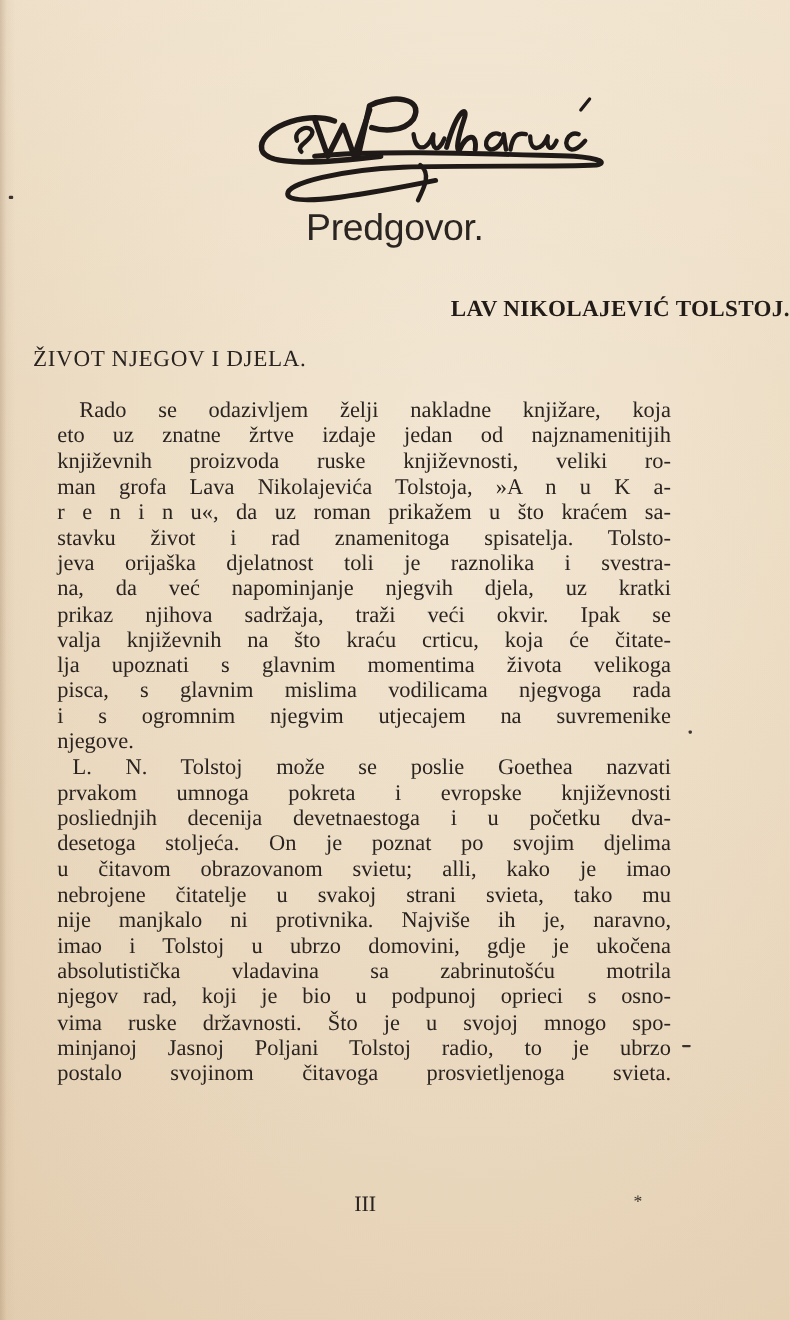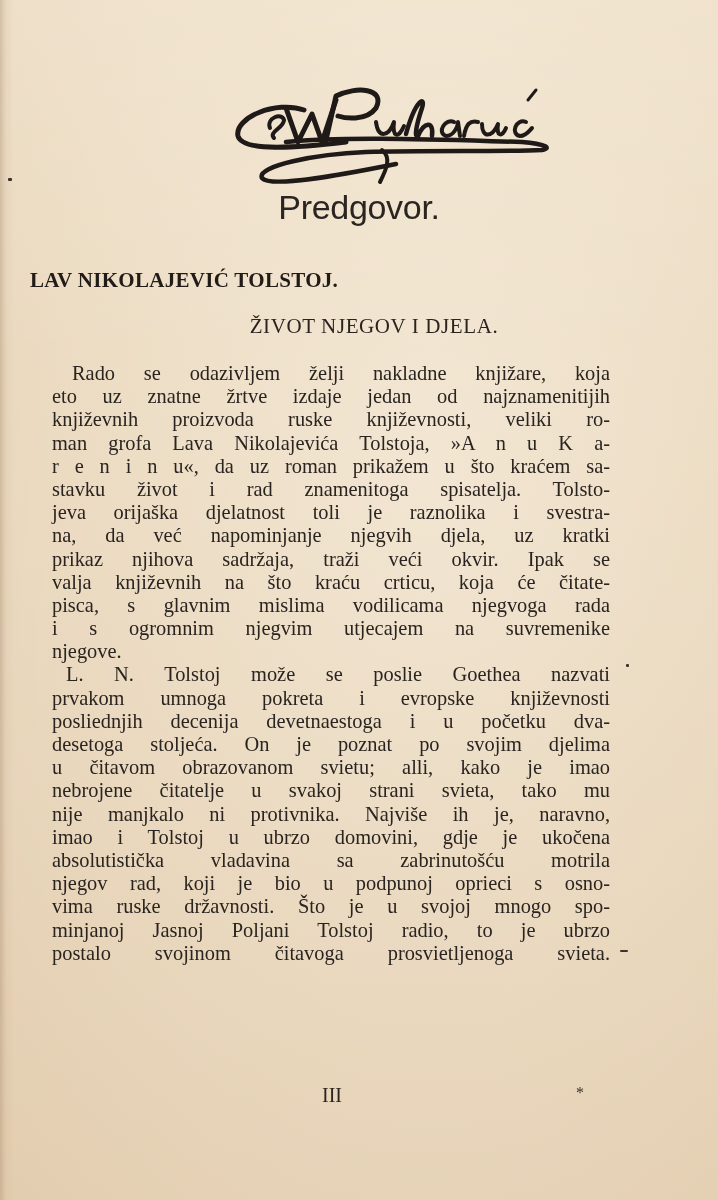--- a/index.html
+++ b/index.html
@@ -38,33 +38,32 @@
       text-align: center;
       font-family: "Liberation Sans", sans-serif;
       font-size: 34px;
       color: #2b2522;
       letter-spacing: -0.3px;
     }
     .author-heading {
       position: absolute;
       left: 0; right: 0;
       top: 268px;
-      text-align: left;
+      text-align: right;
       font-family: "Liberation Serif", serif;
       font-weight: bold;
       font-size: 21px;
       color: #221c18;
       letter-spacing: 0.3px;
       padding-left: 30px;
     }
     .subheading {
       position: absolute;
       left: 0; right: 0;
       top: 314px;
-      text-align: center;
       font-family: "Liberation Serif", serif;
       font-size: 21px;
       color: #2a2420;
       letter-spacing: 0.6px;
       padding-left: 30px;
     }
     .body-text {
       position: absolute;
       left: 52px;
       top: 362px;
@@ -157,20 +156,21 @@
     <span class="line indent">Rado se odazivljem želji nakladne knjižare, koja</span>
     <span class="line">eto uz znatne žrtve izdaje jedan od najznamenitijih</span>
     <span class="line">književnih proizvoda ruske književnosti, veliki ro-</span>
     <span class="line">man grofa Lava Nikolajevića Tolstoja, »A n u K a-</span>
     <span class="line">r e n i n u«, da uz roman prikažem u što kraćem sa-</span>
     <span class="line">stavku život i rad znamenitoga spisatelja. Tolsto-</span>
     <span class="line">jeva orijaška djelatnost toli je raznolika i svestra-</span>
     <span class="line">na, da već napominjanje njegvih djela, uz kratki</span>
     <span class="line">prikaz njihova sadržaja, traži veći okvir. Ipak se</span>
     <span class="line">valja književnih na što kraću crticu, koja će čitate-</span>
+    <span class="line">lja upoznati s glavnim momentima života velikoga</span>
     <span class="line">pisca, s glavnim mislima vodilicama njegvoga rada</span>
     <span class="line">i s ogromnim njegvim utjecajem na suvremenike</span>
     <span class="line last">njegove.</span>
 
     <span class="line indent2">L. N. Tolstoj može se poslie Goethea nazvati</span>
     <span class="line">prvakom umnoga pokreta i evropske književnosti</span>
     <span class="line">posliednjih decenija devetnaestoga i u početku dva-</span>
     <span class="line">desetoga stoljeća. On je poznat po svojim djelima</span>
     <span class="line">u čitavom obrazovanom svietu; alli, kako je imao</span>
     <span class="line">nebrojene čitatelje u svakoj strani svieta, tako mu</span>

